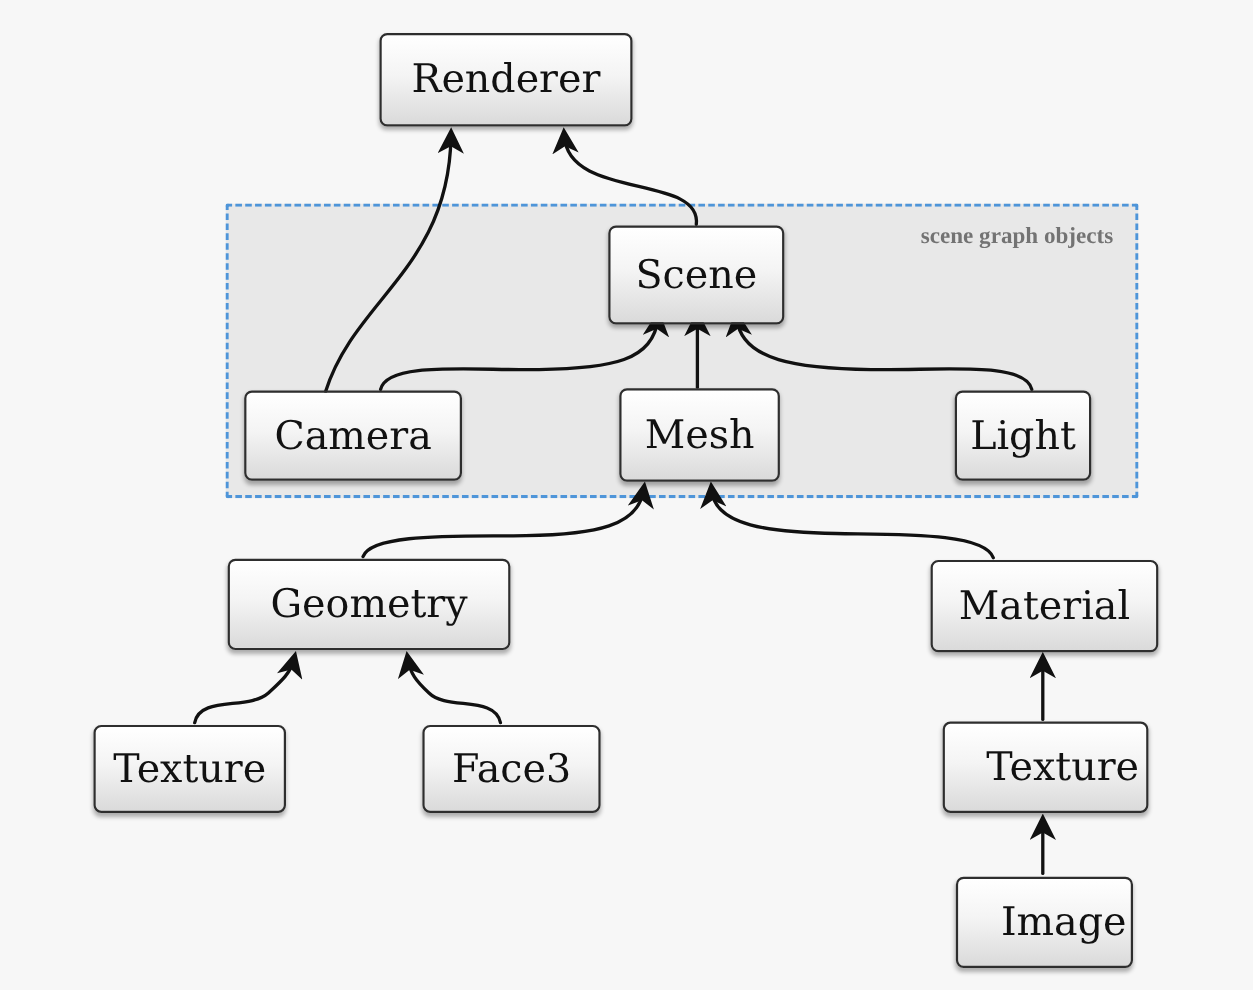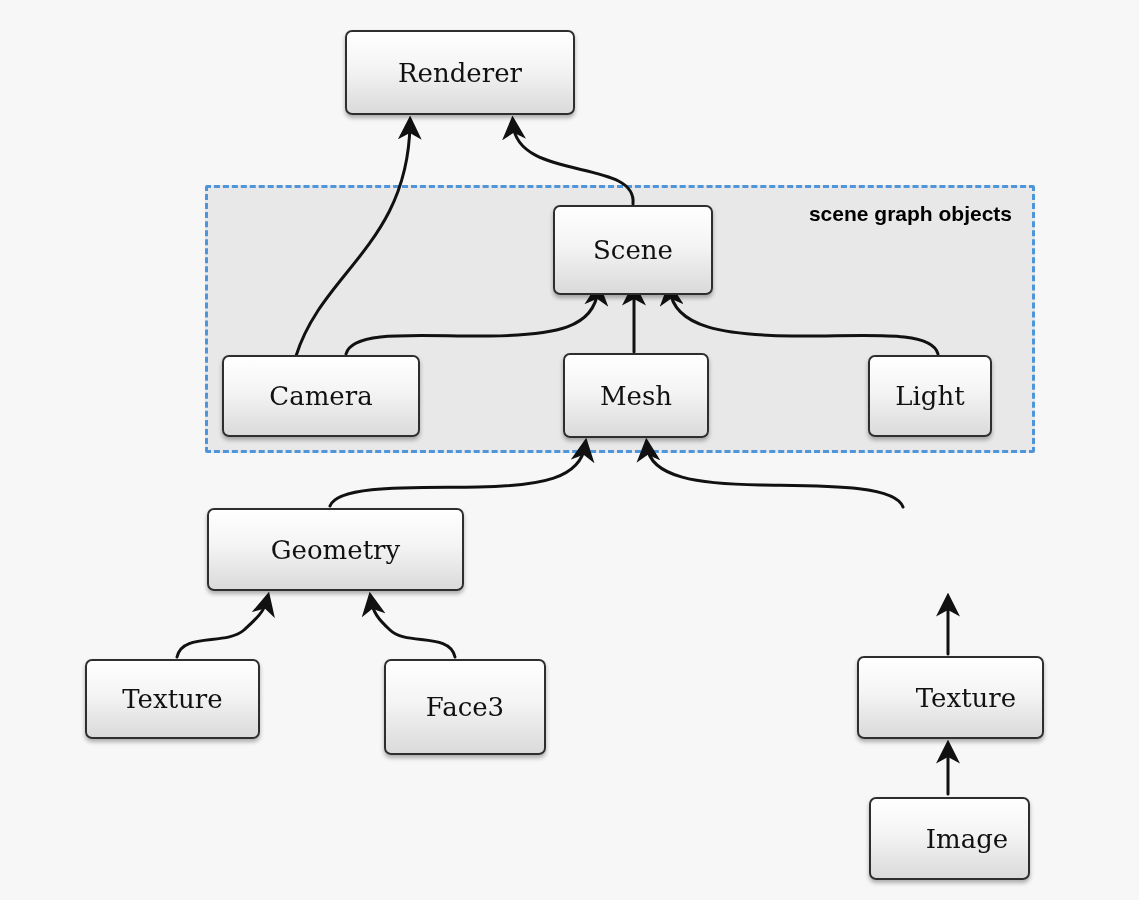--- a/index.html
+++ b/index.html
@@ -25,25 +25,25 @@
     background: #e8e8e8;
     border: 3px dashed #4e95d9;
     border-radius: 2px;
     box-sizing: border-box;
     z-index: 1;
   }
   .group-label {
     position: absolute;
     top: 14px;
     right: 20px;
-    color: #000000;
+    color: #737373;
     font-weight: bold;
     font-size: 21px;
     letter-spacing: 0px;
-    font-family: Liberation Sans, sans-serif;
+    font-family: Liberation Serif, serif;
   }
   
   #edges {
     position: absolute;
     left: 0; top: 0;
     width: 1139px;
     height: 900px;
     z-index: 2;
     pointer-events: none;
   }
@@ -59,34 +59,34 @@
     box-sizing: border-box;
     background: linear-gradient(180deg, #ffffff 0%, #f4f4f4 45%, #dadada 100%);
     border: 2.5px solid #2e2e2e;
     border-radius: 7px;
     box-shadow: 0 3px 4px rgba(0,0,0,0.30);
     display: flex;
     align-items: center;
     justify-content: center;
     z-index: 3;
     font-family: "DejaVu Serif", serif;
-    font-size: 26px;
+    font-size: 36px;
     color: #111111;
   }
   .node span { white-space: nowrap; }
 
   .n-renderer { left: 345px; top:  30px; width: 230px; height: 85px; }
   .n-scene    { left: 553px; top: 205px; width: 160px; height: 90px; }
   .n-camera   { left: 222px; top: 355px; width: 198px; height: 82px; }
   .n-mesh     { left: 563px; top: 353px; width: 146px; height: 85px; }
   .n-light    { left: 868px; top: 355px; width: 124px; height: 82px; }
   .n-geometry { left: 207px; top: 508px; width: 257px; height: 83px; }
   .n-material { left: 846px; top: 509px; width: 207px; height: 84px; }
   .n-vertex   { left:  85px; top: 659px; width: 175px; height: 80px; }
-  .n-face3    { left: 384px; top: 659px; width: 162px; height: 96px; }
+  .n-face3    { left: 384px; top: 659px; width: 162px; height: 80px; }
   .n-texture  { left: 857px; top: 656px; width: 187px; height: 83px; padding-left: 31px; }
   .n-image    { left: 869px; top: 797px; width: 161px; height: 83px; padding-left: 35px; }
 </style>
 </head>
 <body>
 
 <div id="stage">
 
   <div class="group-box">
     <div class="group-label">scene graph objects</div>
@@ -122,20 +122,23 @@
   </div>
   <div class="node n-mesh">
     <span>Mesh</span>
   </div>
   <div class="node n-light">
     <span>Light</span>
   </div>
   <div class="node n-geometry">
     <span>Geometry</span>
   </div>
+  <div class="node n-material">
+    <span>Material</span>
+  </div>
   <div class="node n-vertex">
     <span>Texture</span>
   </div>
   <div class="node n-face3">
     <span>Face3</span>
   </div>
   <div class="node n-texture">
     <span>Texture</span>
   </div>
   <div class="node n-image">

